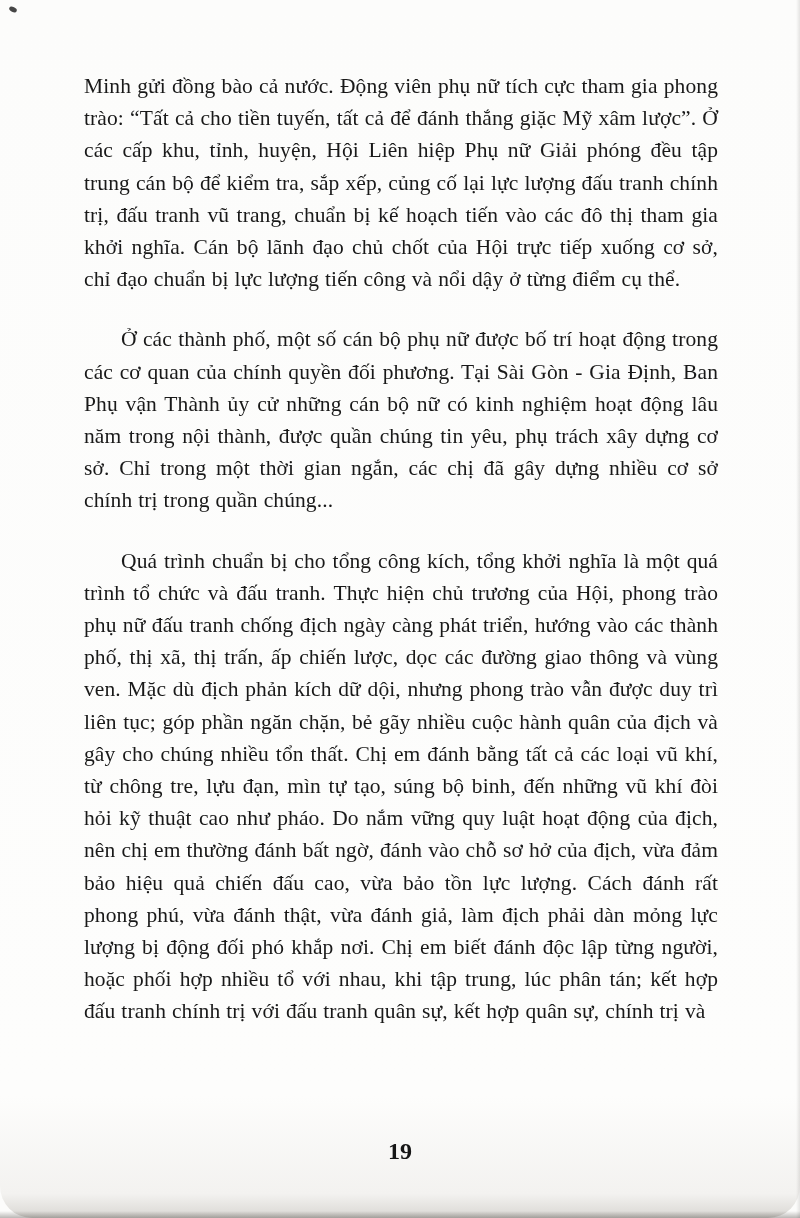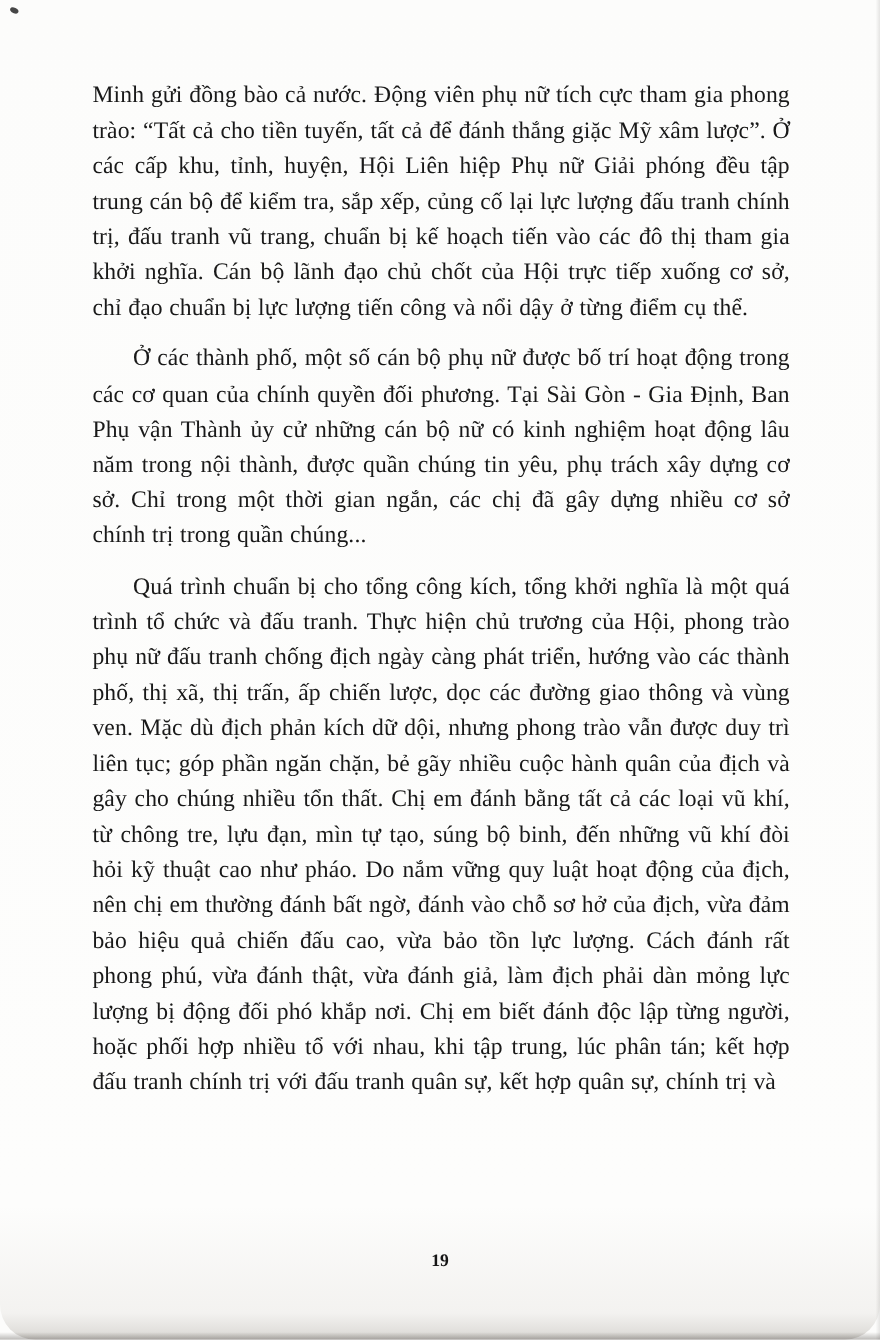--- a/index.html
+++ b/index.html
@@ -30,28 +30,29 @@
   p.para {
     margin: 0 0 14px 0;
     font-size: 21.5px;
     line-height: 32.2px;
     text-align: justify;
     letter-spacing: 0.1px;
     word-spacing: 0.5px;
   }
   p.para.indent {
     text-indent: 37px;
+    margin-top: 28px;
   }
   .page-number {
     position: absolute;
     left: 0;
     right: 0;
     top: 1138px;
     text-align: center;
-    font-size: 16px;
+    font-size: 24px;
     font-weight: bold;
     color: #161616;
   }
   .speck {
     position: absolute;
     left: 9px;
     top: 7px;
     width: 8px;
     height: 5px;
     background: #262626;

